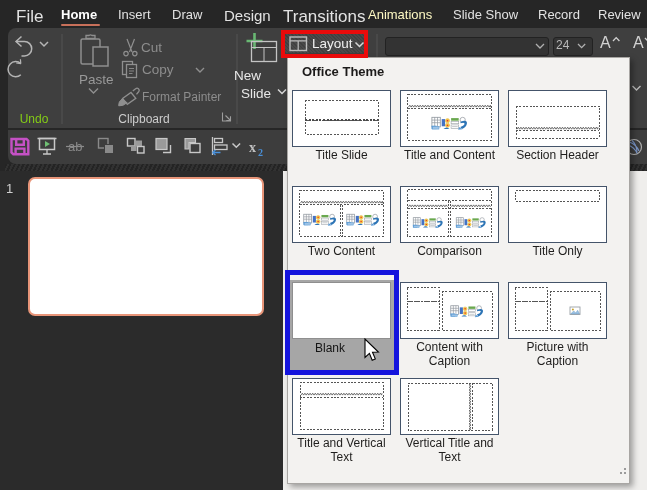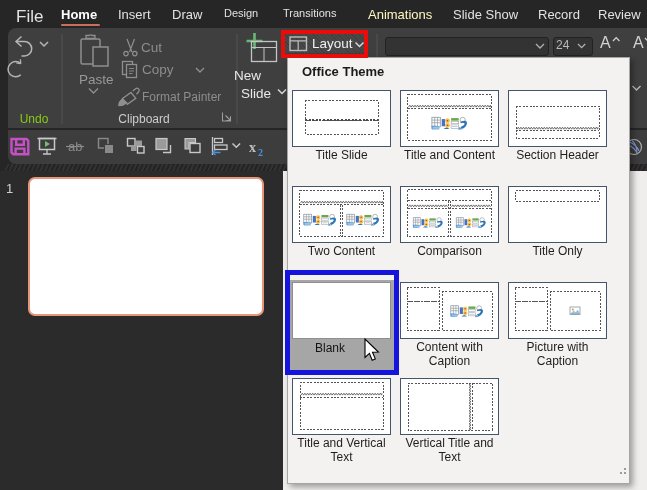--- a/index.html
+++ b/index.html
@@ -37,22 +37,22 @@
   <path d="M1.2 7.4 l3 -3 l2 2 l2 -2.6 l1.8 3.6 z" fill="#9dc3e6" stroke="#5b8ab0" stroke-width="0.4"></path>
 </g>
 </defs>
   </svg>
 
 <div style="position:absolute;left:0;top:0;width:647px;height:28px;background:#262626"></div>
 <div style="position:absolute;left:16px;top:7px;font-size:17px;font-weight:normal;color:#e2e2e2">File</div>
 <div style="position:absolute;left:61px;top:7px;font-size:13px;font-weight:bold;color:#ffffff">Home</div>
 <div style="position:absolute;left:118px;top:7px;font-size:13px;font-weight:normal;color:#e2e2e2">Insert</div>
 <div style="position:absolute;left:172px;top:7px;font-size:13px;font-weight:normal;color:#e2e2e2">Draw</div>
-<div style="position:absolute;left:224px;top:7px;font-size:11px;font-weight:normal;color:#e2e2e2">Design</div>
-<div style="position:absolute;left:283px;top:7px;font-size:11px;font-weight:normal;color:#e2e2e2">Transitions</div>
+<div style="position:absolute;left:224px;top:7px;font-size:15px;font-weight:normal;color:#e2e2e2">Design</div>
+<div style="position:absolute;left:283px;top:7px;font-size:17px;font-weight:normal;color:#e2e2e2">Transitions</div>
 <div style="position:absolute;left:368px;top:7px;font-size:13px;font-weight:normal;color:#fef9c3">Animations</div>
 <div style="position:absolute;left:453px;top:7px;font-size:13px;font-weight:normal;color:#e2e2e2">Slide Show</div>
 <div style="position:absolute;left:538px;top:7px;font-size:13px;font-weight:normal;color:#e2e2e2">Record</div>
 <div style="position:absolute;left:598px;top:7px;font-size:13px;font-weight:normal;color:#e2e2e2">Review</div>
 <div style="position:absolute;left:61px;top:23.5px;width:39px;height:2.5px;background:#c8705a;border-radius:1px"></div>
 
 <div style="position:absolute;left:8px;top:28px;width:639px;height:100px;background:#3f3f3f;border-radius:8px 0 0 0"></div>
 
 <div style="position:absolute;left:8px;top:130px;width:639px;height:34px;background:#3d3d3d;border-radius:0 0 0 8px"></div>
 

